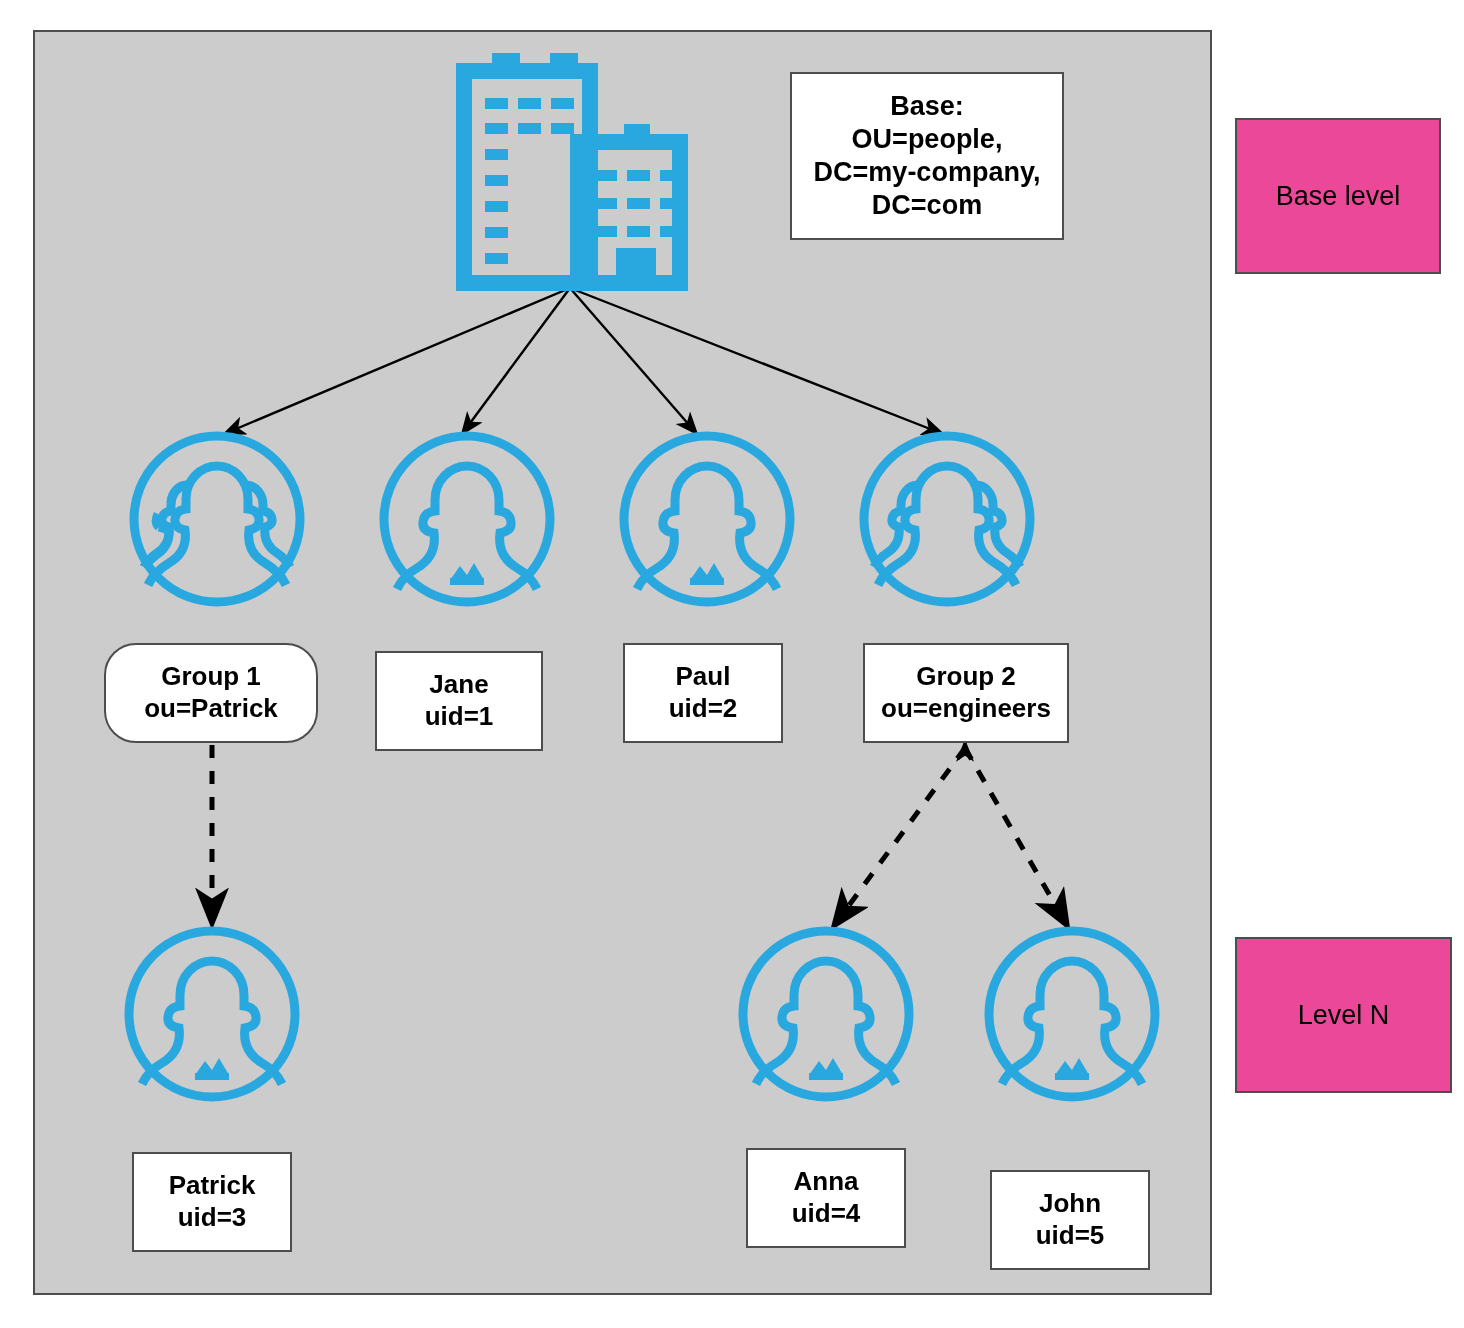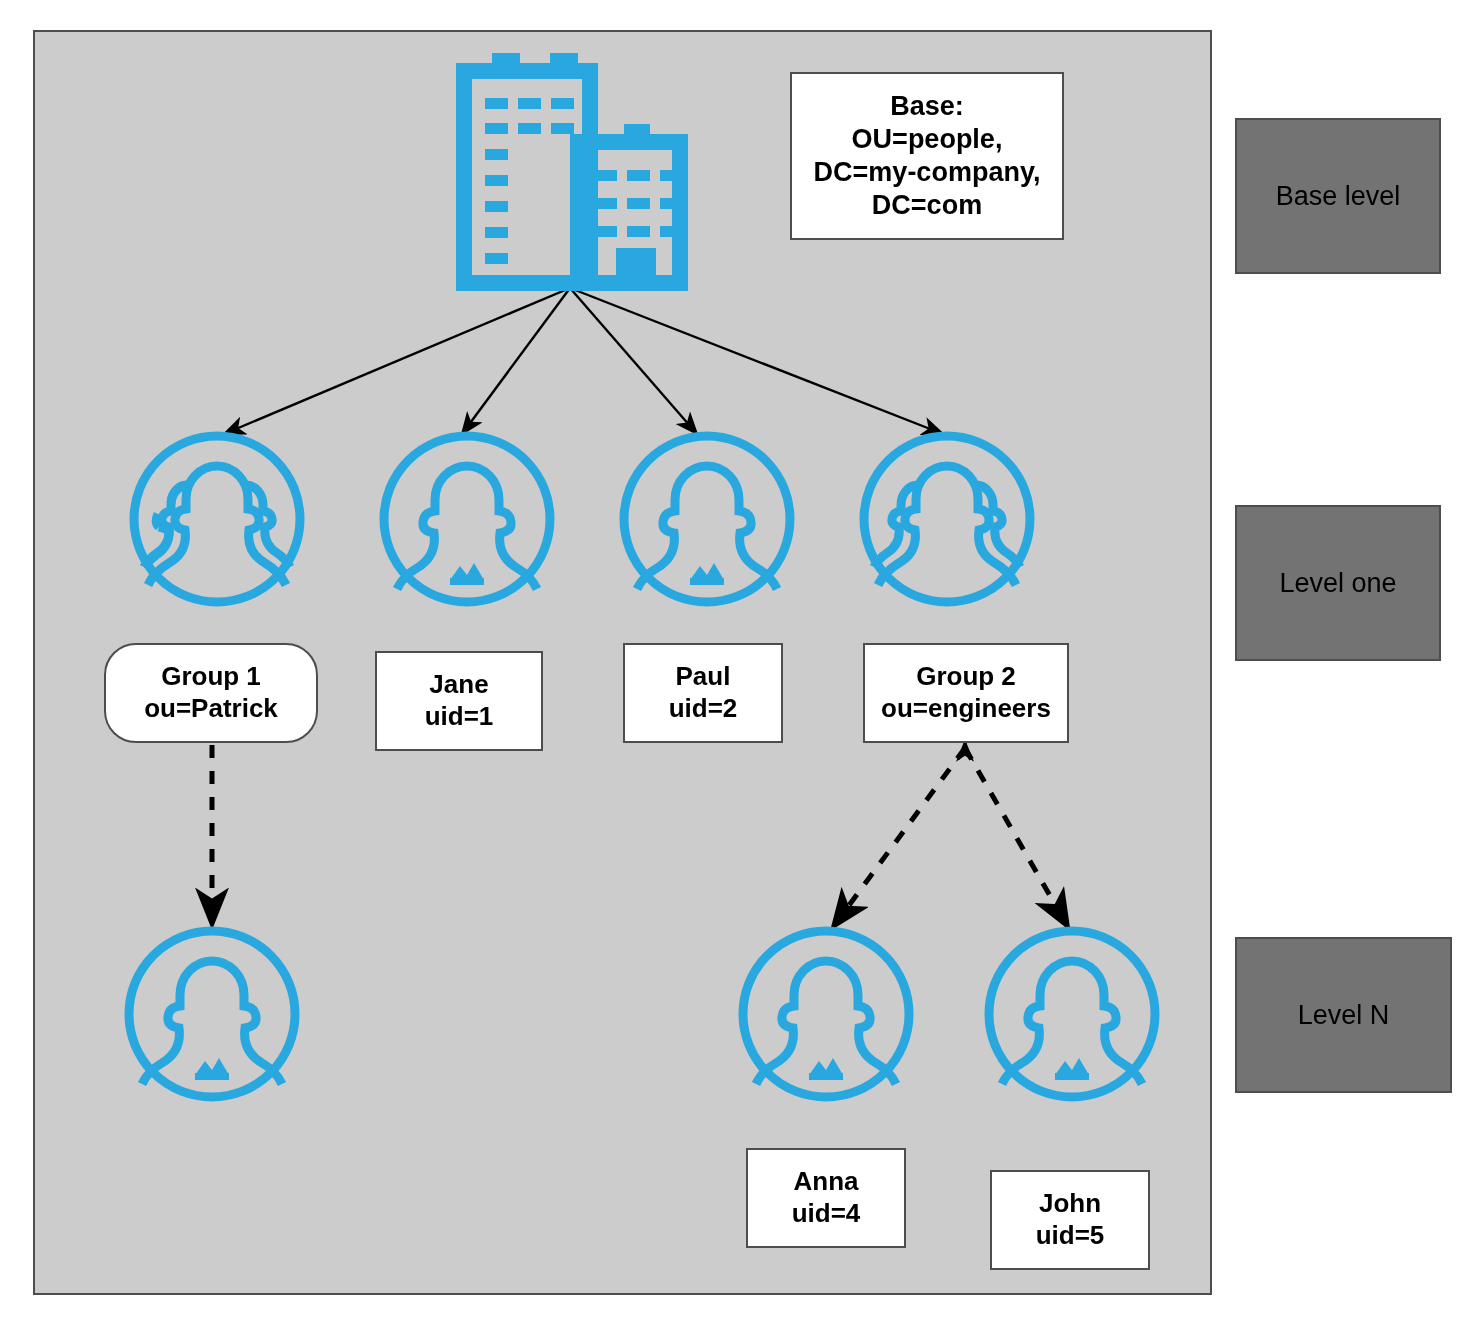--- a/index.html
+++ b/index.html
@@ -73,21 +73,21 @@
   .box-jane    { left: 375px; top: 643px; width: 168px; height: 100px; margin-top: 8px; }
   .box-paul    { left: 623px; top: 643px; width: 160px; height: 100px; }
   .box-group2  { left: 863px; top: 643px; width: 206px; height: 100px; }
   .box-patrick { left: 132px; top: 1152px; width: 160px; height: 100px; }
   .box-anna    { left: 746px; top: 1148px; width: 160px; height: 100px; }
   .box-john    { left: 990px; top: 1170px; width: 160px; height: 100px; }
 
   
   .legend-box {
     position: absolute;
-    background: #737373;
+    background: #ec4899;
     border: 2px solid #4d4d4d;
     box-sizing: border-box;
     display: flex;
     align-items: center;
     justify-content: center;
     font-size: 27px;
     color: #000000;
     white-space: nowrap;
   }
   .legend-base  { left: 1235px; top: 118px;  width: 206px; height: 156px; }
@@ -334,34 +334,35 @@
   <div class="label-box entity-box box-paul">
     <span class="line-normal">Paul</span>
     <span class="line-bold">uid=2</span>
   </div>
 
   <div class="label-box entity-box box-group2">
     <span class="line-normal">Group 2</span>
     <span class="line-bold">ou=engineers</span>
   </div>
 
+  <div class="label-box entity-box box-patrick">
+    <span class="line-normal">Patrick</span>
+    <span class="line-bold">uid=3</span>
+  </div>
 
   <div class="label-box entity-box box-anna">
     <span class="line-normal">Anna</span>
     <span class="line-bold">uid=4</span>
   </div>
 
   <div class="label-box entity-box box-john">
     <span class="line-normal">John</span>
     <span class="line-bold">uid=5</span>
   </div>
 
   <div class="legend-box legend-base">
     <span>Base level</span>
   </div>
-  <div class="legend-box legend-one">
-    <span>Level one</span>
-  </div>
   <div class="legend-box legend-n">
     <span>Level N</span>
   </div>
 
 </div>
 
 </body></html>

